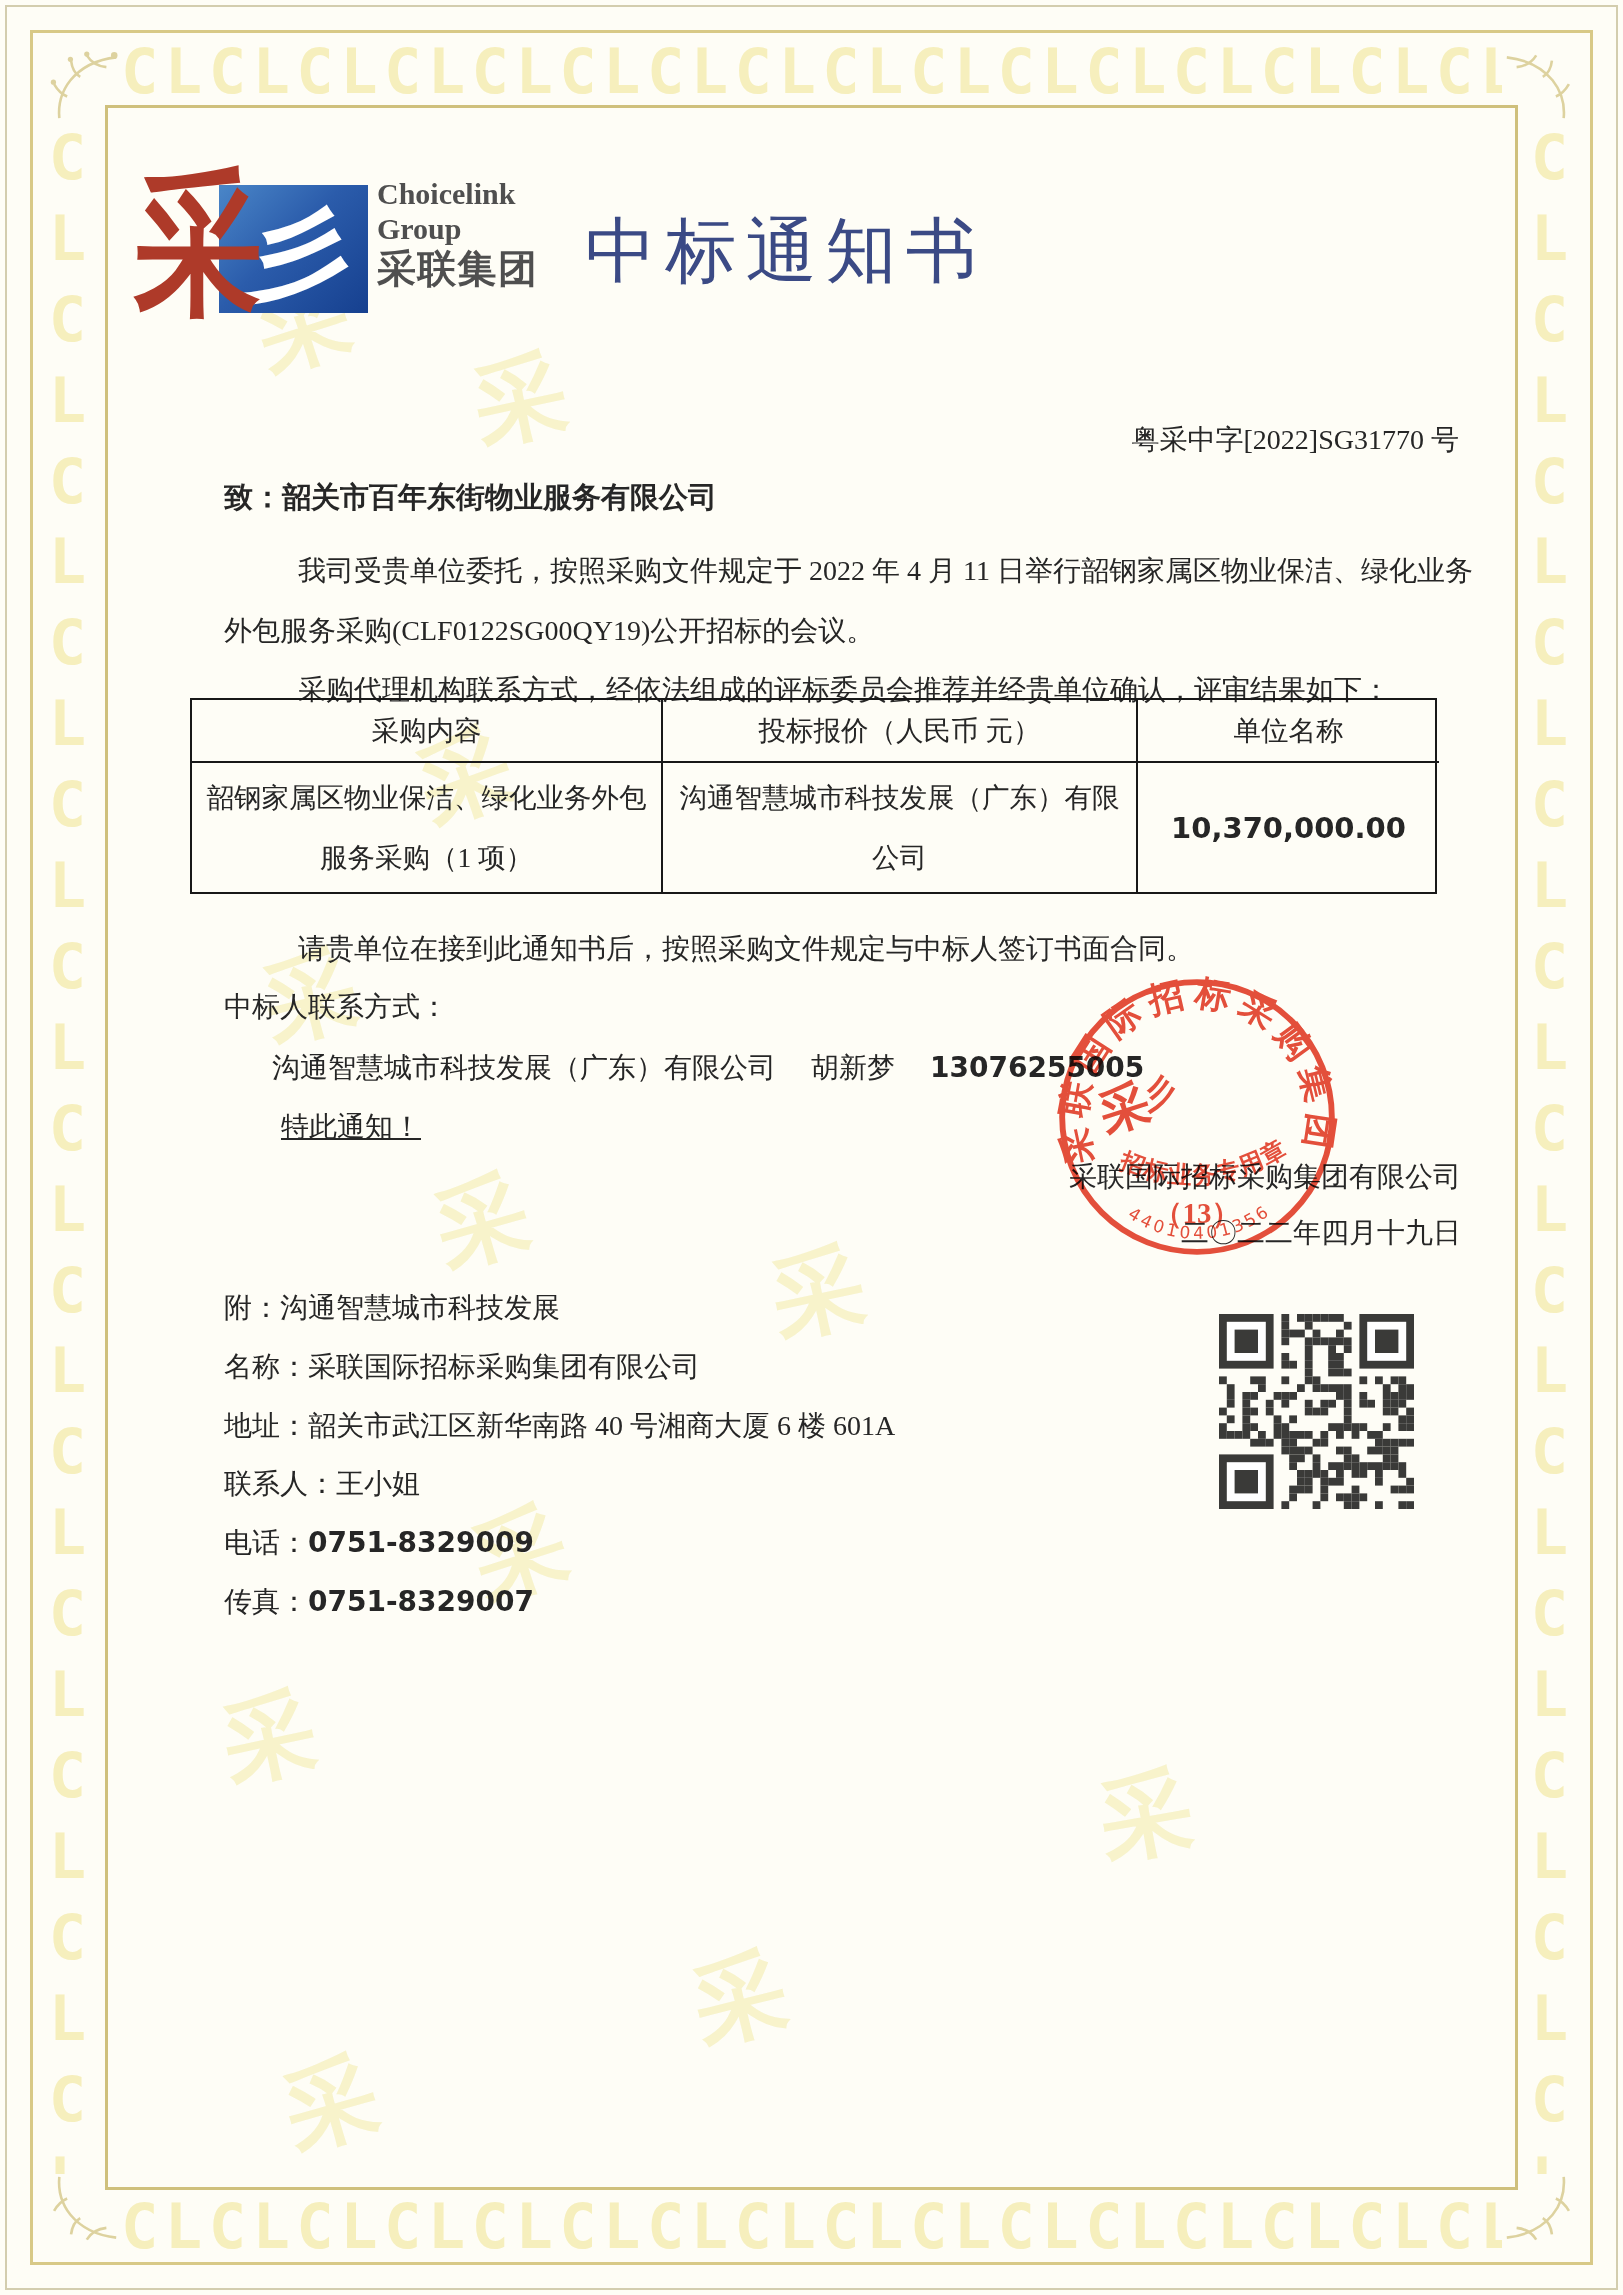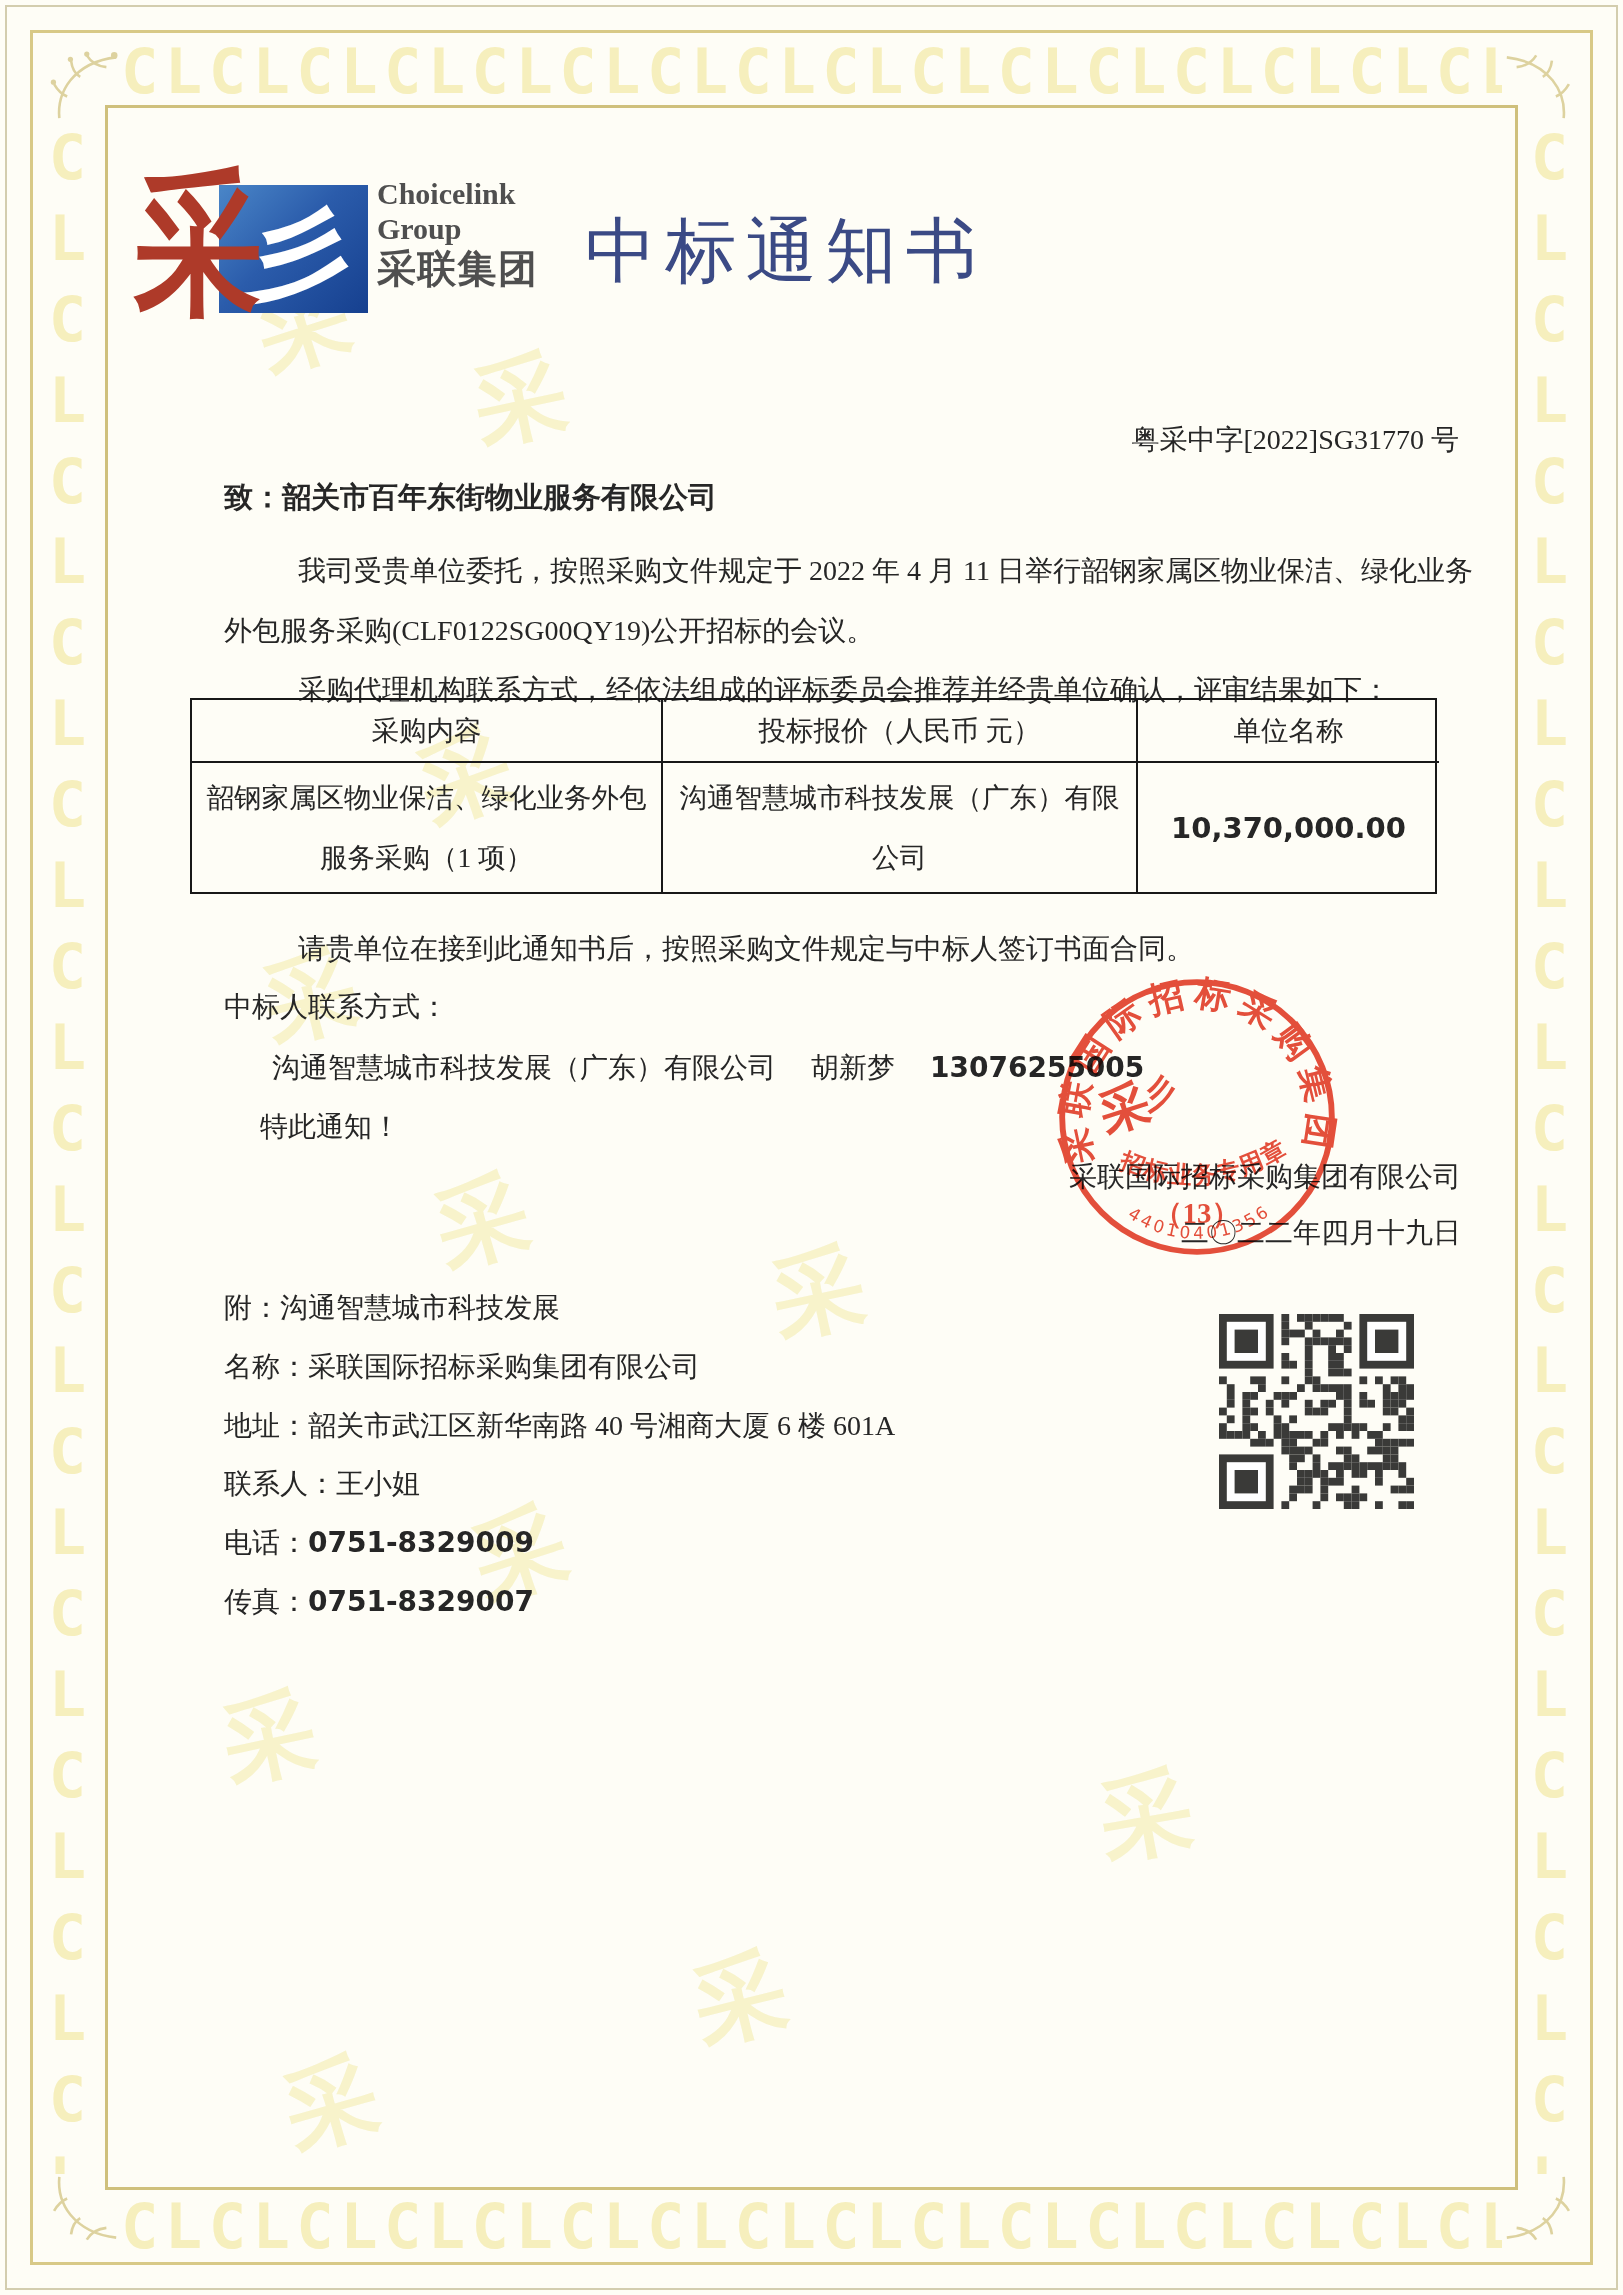--- a/index.html
+++ b/index.html
@@ -45,21 +45,21 @@
   
   .t{position:absolute;font-size:28px;line-height:34px;white-space:nowrap;}
   .num{font-family:"DejaVu Sans","Liberation Sans",sans-serif;font-weight:bold;}
   .recipient{left:224px;top:480px;font-size:29px;font-weight:bold;}
   .p1l1{left:298px;top:554px;}
   .p1l2{left:224px;top:614px;}
   .p2{left:298px;top:673px;}
   .after-table{left:298px;top:932px;}
   .contact-heading{left:224px;top:990px;}
   .winner-contact{left:272px;top:1051px;}
-  .notice-close{left:260px;top:1110px;}
+  .notice-close{left:281px;top:1110px;text-decoration:underline;}
   .sig-company{right:162px;top:1160px;}
   .sig-date{right:162px;top:1216px;}
   .attach{left:224px;font-size:28px;}
   
   .result-table{position:absolute;left:190px;top:698px;width:1247px;height:196px;
     display:grid;grid-template-columns:471px 475px 301px;grid-template-rows:63px 1fr;
     border:2.6px solid #181818;box-sizing:border-box;background:transparent;}
   .result-table .cell{border-right:2px solid #181818;border-bottom:2px solid #181818;
     display:flex;flex-direction:column;align-items:center;justify-content:center;
     font-size:27.5px;text-align:center;}

